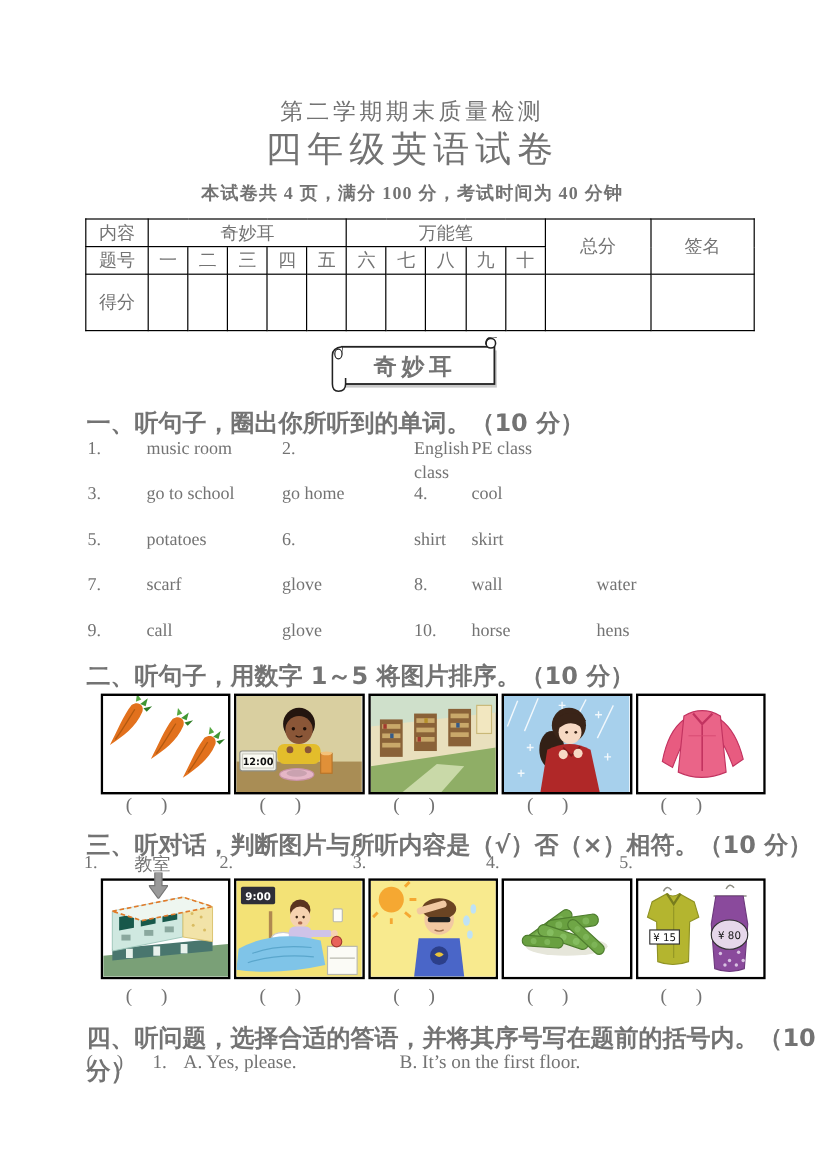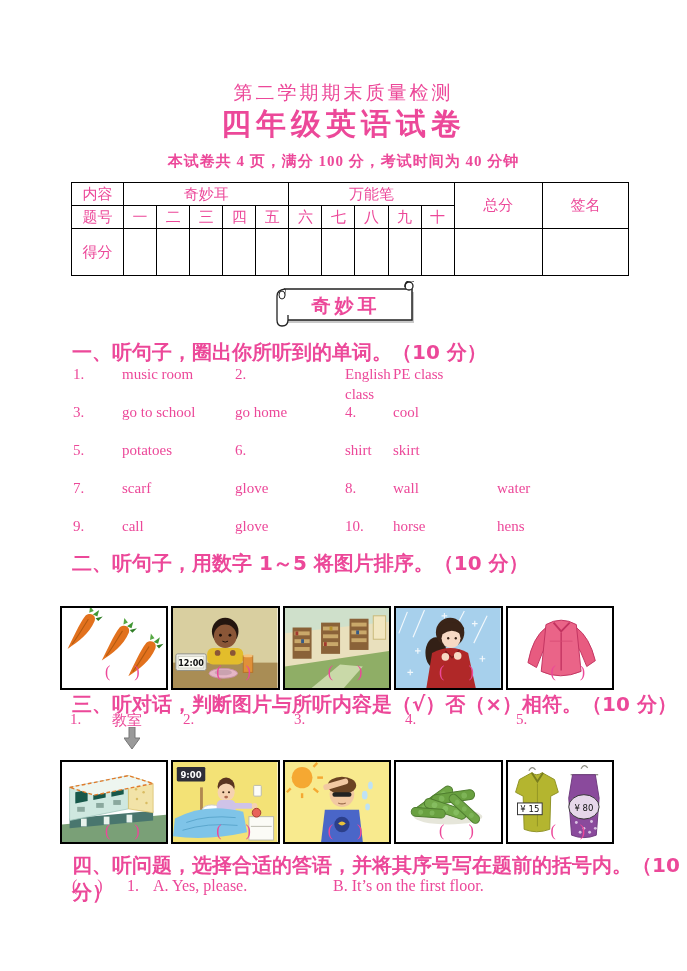--- a/index.html
+++ b/index.html
@@ -1,24 +1,24 @@
 <!DOCTYPE html>
 <html><head>
 <meta charset="utf-8">
 <style>
   html,body{margin:0;padding:0;background:#fff;}
   #page{position:relative;width:687px;height:971px;background:#ffffff;overflow:hidden;
-        font-family:"Liberation Serif","DejaVu Serif",serif;color:#ec4899;}
+        font-family:"Liberation Serif","DejaVu Serif",serif;color:#737373;}
   .abs{position:absolute;}
   .center{left:0;width:687px;text-align:center;}
   .pre{white-space:pre;}
 
   
   .t-session{top:80px;font-size:19px;letter-spacing:3px;}
-  .t-paper{top:104px;font-size:30px;font-weight:bold;letter-spacing:5px;}
+  .t-paper{top:104px;font-size:30px;font-weight:normal;letter-spacing:5px;}
   .t-note{top:152px;font-size:15px;font-weight:bold;letter-spacing:1px;}
 
   
   .score-table{left:71px;top:182px;border-collapse:collapse;table-layout:fixed;width:558px;
                font-size:15px;padding-left:20px;}
   .score-table td{border:1.5px solid #000;text-align:center;padding:0;height:22px;
                   overflow:hidden;}
   .score-table .row3 td{height:46px;}
 
   
@@ -29,21 +29,21 @@
   
   .sec-head{left:72px;font-size:20px;font-weight:bold;
             font-family:"DejaVu Sans","Liberation Sans",sans-serif;}
 
   
   .p1-grid{left:73px;top:364px;width:540px;}
   .p1-row{display:grid;grid-template-columns:49px 113px 110px 48px 104px auto;
           height:38px;line-height:20px;font-size:15px;}
 
   
-  .strip{left:60px;width:554px;height:84px;display:flex;gap:3px;margin-top:28px;}
+  .strip{left:84px;width:554px;height:84px;display:flex;gap:3px;}
   .pic-box{flex:1 1 0;border:2px solid #000;background:#fff;position:relative;}
   .pic-box svg{display:block;width:100%;height:100%;}
   .paren-row{left:68px;width:554px;display:flex;gap:3px;font-size:16px;}
   .paren-row span{flex:1 1 0;text-align:center;}
 
   
   .p3-num{top:711px;font-size:15px;}
   .classroom-label{left:112px;top:711px;font-size:15px;}
   .classroom-arrow{left:124px;top:727px;z-index:2;}
 

